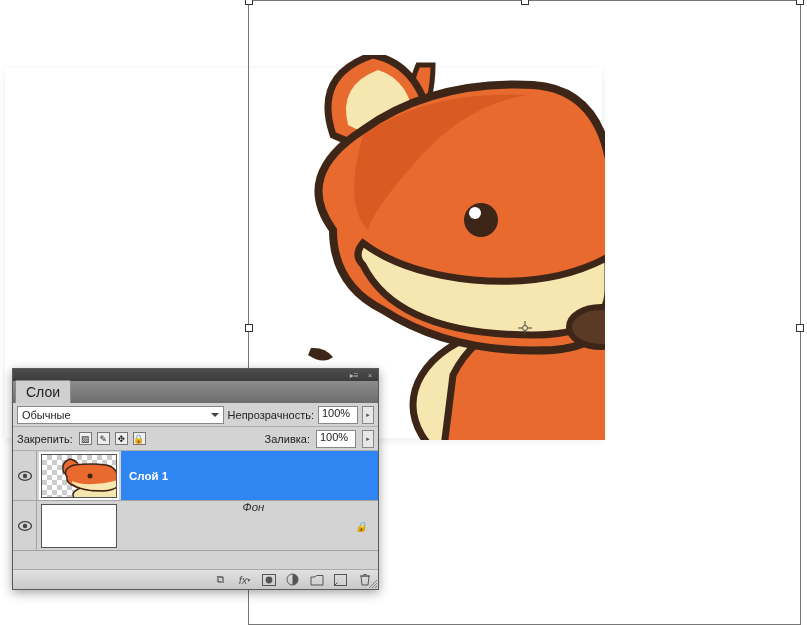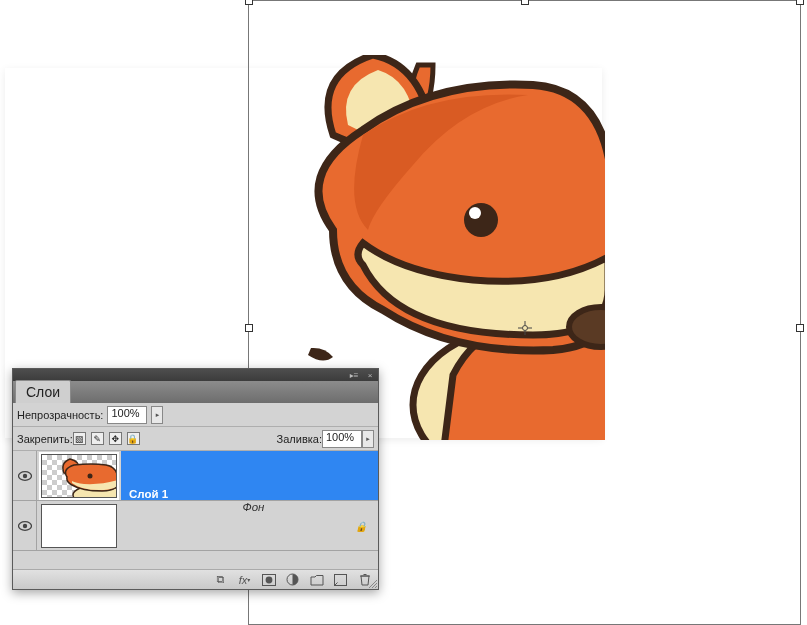--- a/index.html
+++ b/index.html
@@ -147,38 +147,39 @@
     border: 1px solid #888;
     background: #e8e8e8;
     display: flex; align-items: center; justify-content: center;
     font-size: 7px; color: #555;
   }
   .lock-row {
     display: flex; align-items: center;
     height: 24px;
     border-bottom: 1px solid #aeaeae;
     padding: 0 4px;
+    gap: 6px;
   }
   .lock-icons { display: flex; gap: 5px; }
   .lock-icons span {
     width: 13px; height: 13px;
     border: 1px solid #777;
     display: flex; align-items: center; justify-content: center;
     font-size: 9px;
     background: #eee;
   }
   .lock-spacer { flex: 1; }
 
   .layer-list { background: #d3d3d3; }
   .layer {
     display: flex; align-items: center;
     height: 50px;
     border-bottom: 1px solid #a3a3a3;
   }
-  .layer.selected .layer-body { background: #2f86f2; color: #fff; align-items: flex-end; }
+  .layer.selected .layer-body { background: #2f86f2; color: #fff; }
   .vis-col {
     width: 24px; height: 100%;
     display: flex; align-items: center; justify-content: center;
     border-right: 1px solid #a3a3a3;
   }
   .eye {
     width: 14px; height: 10px;
   }
   .thumb-col {
     width: 84px;
@@ -299,20 +300,24 @@
     <div class="tb-icon">×</div>
   </div>
 
   <div class="tabbar">
     <div class="tab">
       <span>Слои</span>
     </div>
   </div>
 
   <div class="row">
+    <div class="select">
+      <span>Обычные</span>
+      <span class="caret"></span>
+    </div>
     <span class="lbl">Непрозрачность:</span>
     <div class="num-input">
       <span>100%</span>
     </div>
     <div class="spin">▸</div>
   </div>
 
   <div class="lock-row">
     <span class="lbl">Закрепить:</span>
     <div class="lock-icons">

